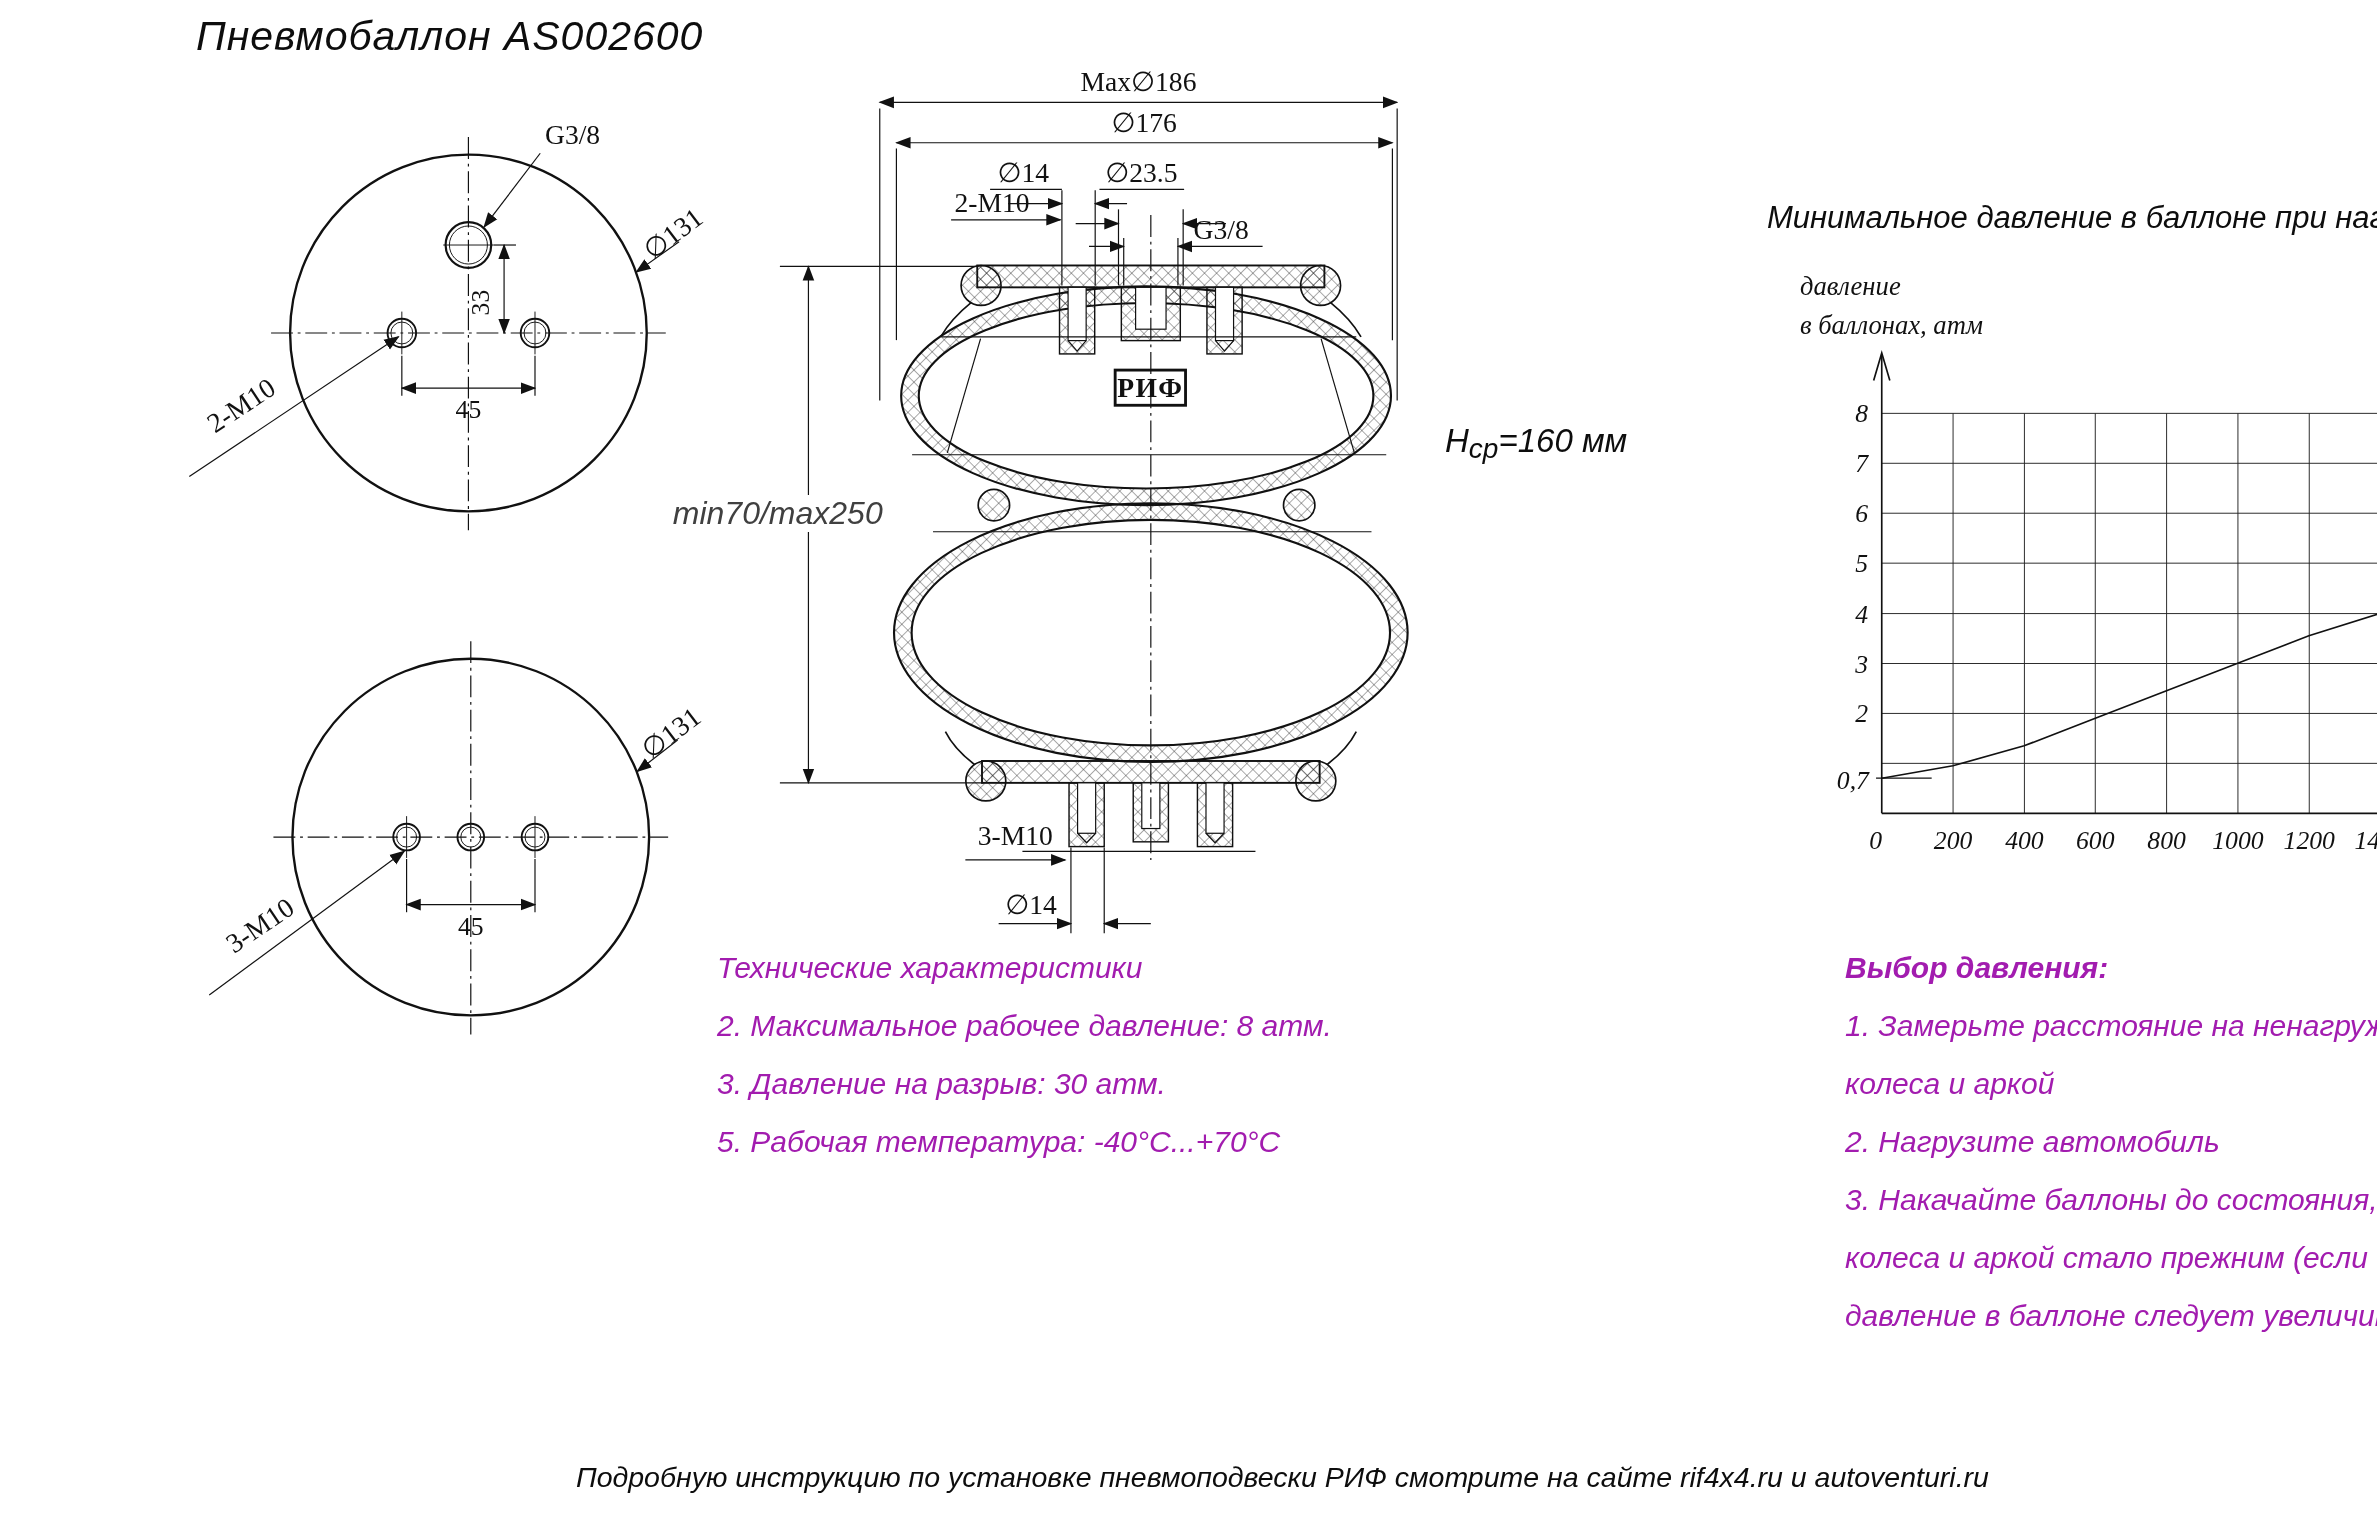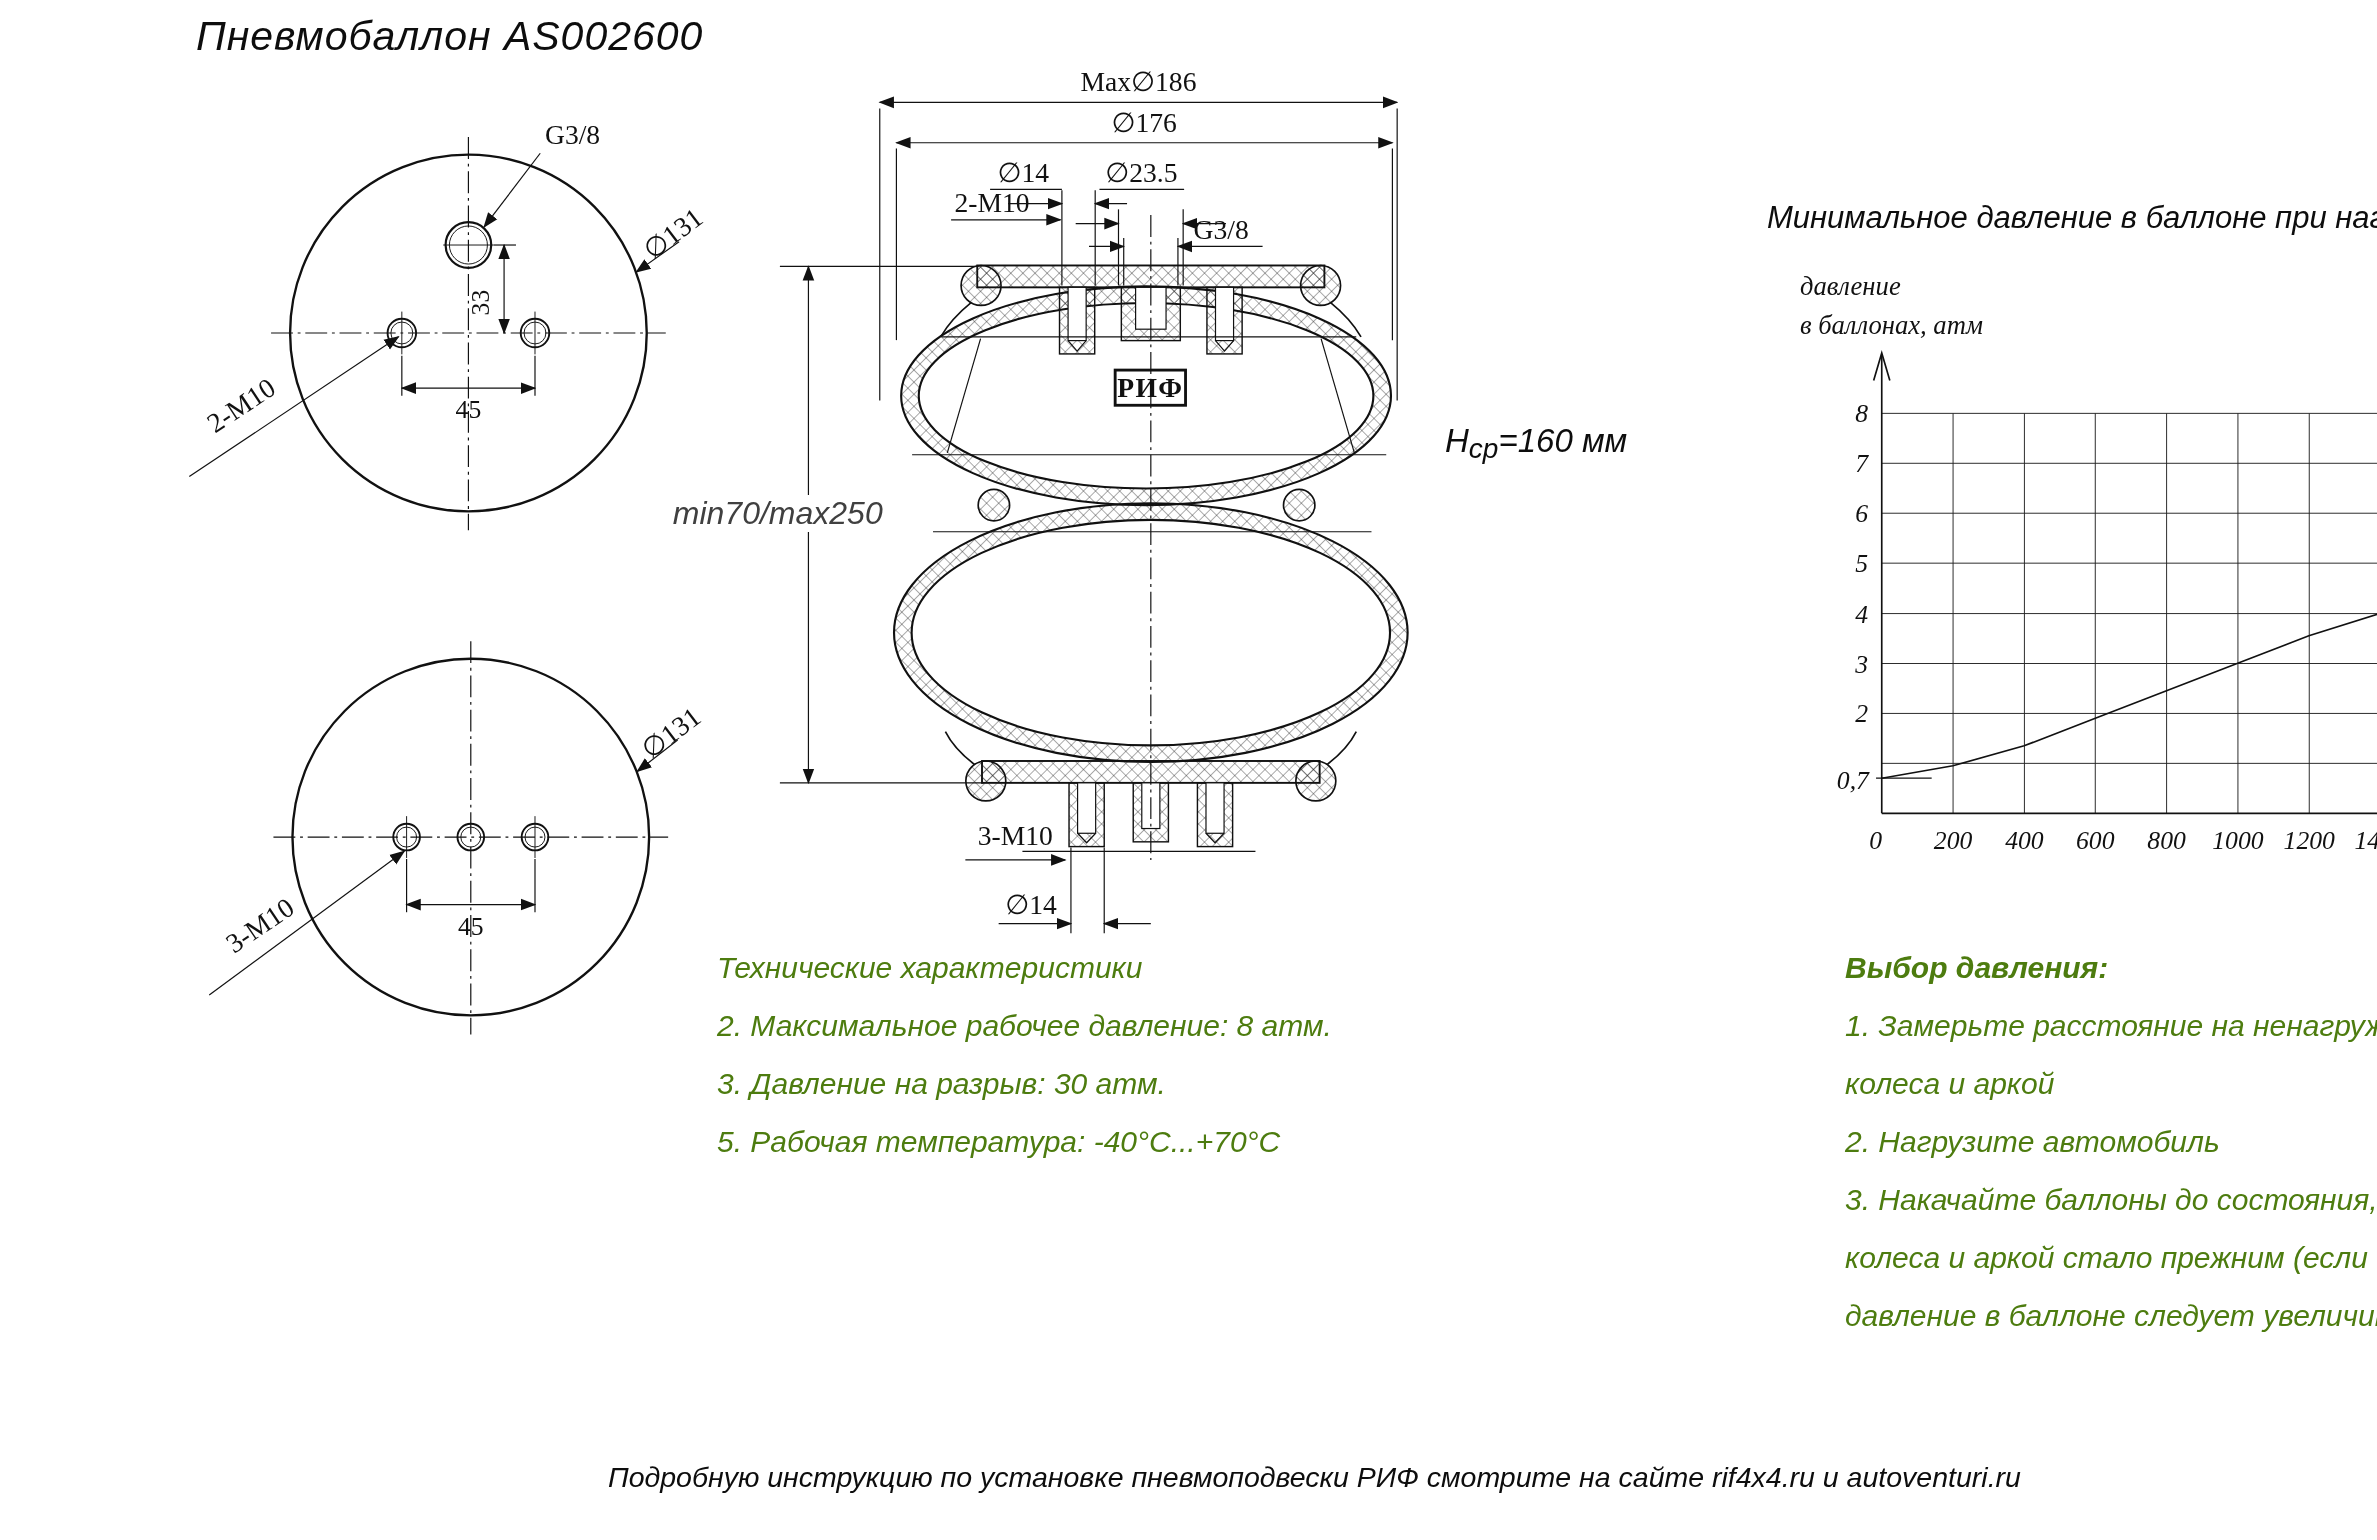--- a/index.html
+++ b/index.html
@@ -4,21 +4,21 @@
 <style>
   html,body{margin:0;padding:0;background:#e8e8e8;}
   .canvas{
     position:relative;width:3209px;height:1541px;background:#ffffff;
     font-family:"Liberation Sans",sans-serif;color:#111;overflow:hidden;
   }
   .abs{position:absolute;font-style:italic;}
   .page-title{font-size:41px;letter-spacing:1px;color:#0d0d0d;}
   .chart-title{font-size:31px;color:#0d0d0d;}
   .bold{font-weight:bold;}
-  .body-line{font-size:30px;line-height:58px;white-space:nowrap;color:#4d7c0f;}
+  .body-line{font-size:30px;line-height:58px;white-space:nowrap;color:#a21caf;}
   .footer-line{font-size:28.5px;white-space:nowrap;color:#0d0d0d;}
   .overlay-label{font-size:32px;white-space:nowrap;color:#404040;background:#fff;padding:0 3.8px;}
   .havg{font-size:33px;white-space:nowrap;color:#0d0d0d;}
   .havg .sub{font-size:28px;vertical-align:-5.7px;}
   svg{position:absolute;left:0;top:0;}
   svg text{fill:#111;}
   .dimtxt{font-family:"Liberation Serif",serif;font-size:58px;}
   .dimtxt-s{font-family:"Liberation Serif",serif;font-size:54px;}
   .gost{font-family:"Liberation Serif",serif;font-style:italic;font-size:56px;}
   .gost-s{font-family:"Liberation Serif",serif;font-style:italic;font-size:54px;}
@@ -301,16 +301,16 @@
   <div class="abs" style="left:1845px;top:939px;">
     <div class="body-line bold">Выбор давления:</div>
     <div class="body-line">1. Замерьте расстояние на ненагруженном автомобиле между центром</div>
     <div class="body-line">колеса и аркой</div>
     <div class="body-line">2. Нагрузите автомобиль</div>
     <div class="body-line">3. Накачайте баллоны до состояния, чтобы расстояние между центром</div>
     <div class="body-line">колеса и аркой стало прежним (если Вы хотите приподнять автомобиль,</div>
     <div class="body-line">давление в баллоне следует увеличить)</div>
   </div>
 
-  <div class="abs footer-line" style="left:608px;top:1461px;">Подробную инструкцию по установке пневмоподвески РИФ смотрите на сайте rif4x4.ru и autoventuri.ru</div>
+  <div class="abs footer-line" style="left:576px;top:1461px;">Подробную инструкцию по установке пневмоподвески РИФ смотрите на сайте rif4x4.ru и autoventuri.ru</div>
 
 </div>
 
 
 </body></html>

